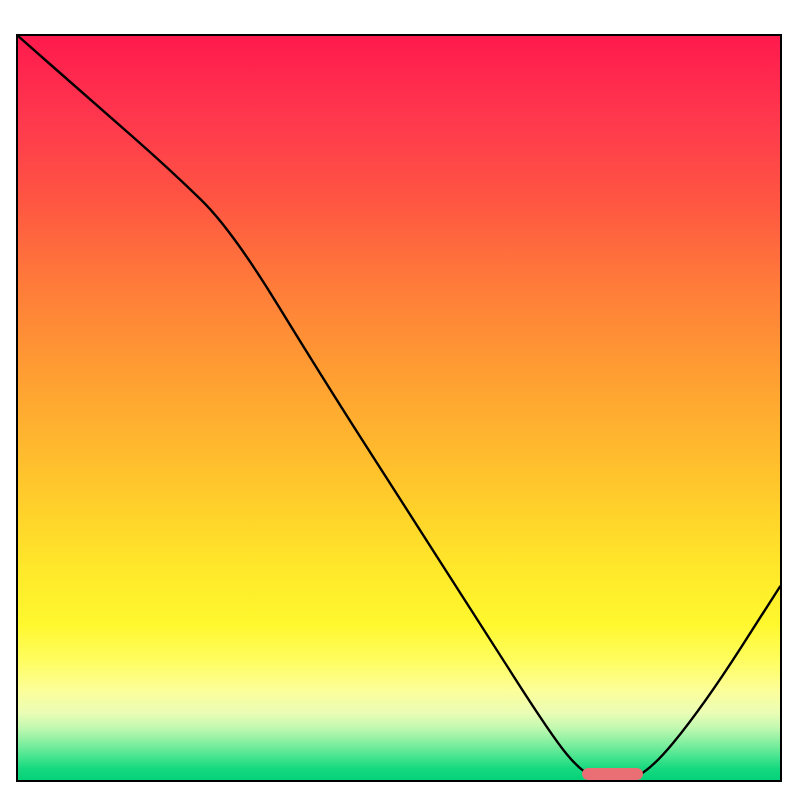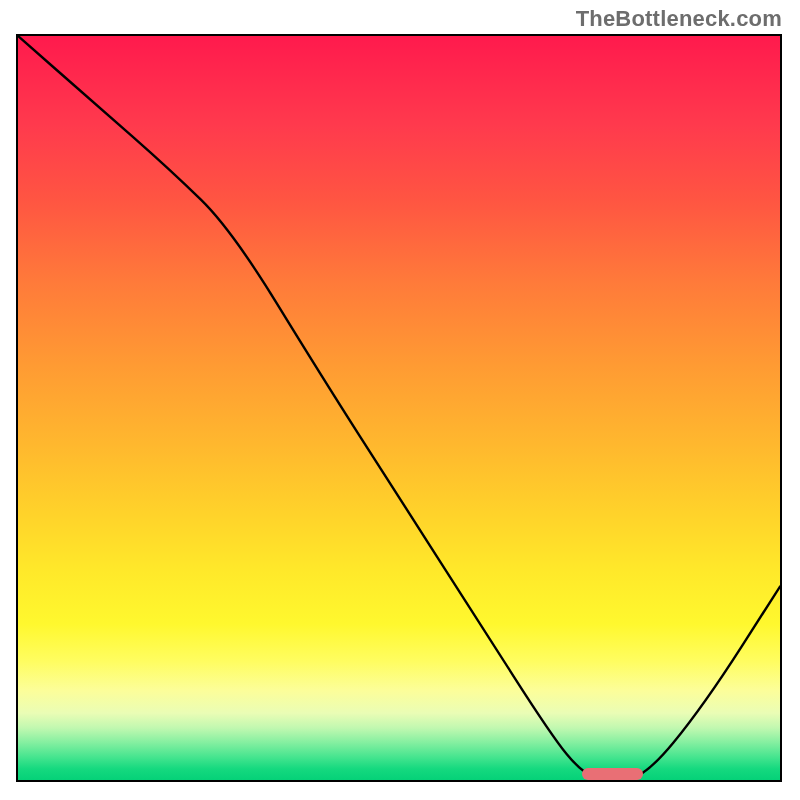--- a/index.html
+++ b/index.html
@@ -72,21 +72,20 @@
     font-weight: 600;
     color: #6d6d6d;
     letter-spacing: 0.2px;
   }
 </style>
 </head>
 <body>
 
 <div class="frame">
 
-  <div class="watermark">TheBottleneck.com</div>
 
   <div class="plot-border">
     <div class="gradient"></div>
 
     <svg class="curve" viewBox="0 0 762 744" preserveAspectRatio="none">
       <path id="curve-path" fill="none" stroke="#000" stroke-width="2.4" stroke-linejoin="round" stroke-linecap="round" d="M 0.0 0.0 Q 0.0 0.0 38.1 33.5 Q 76.2 67.0 114.3 100.4 Q 152.4 133.9 182.9 163.7 Q 213.4 193.4 259.1 267.8 Q 304.8 342.2 342.9 401.8 Q 381.0 461.3 419.1 520.8 Q 457.2 580.3 495.3 639.8 Q 533.4 699.4 548.6 718.0 Q 563.9 736.6 575.3 740.3 Q 586.7 744.0 605.8 744.0 Q 624.8 744.0 655.3 706.8 Q 685.8 669.6 723.9 610.1 T 762.0 550.6"></path>
     </svg>
 
     <div class="marker" id="optimal-marker" style="left: 563.88px; width: 60.96px; top: 732.048px;"></div>
   </div>

